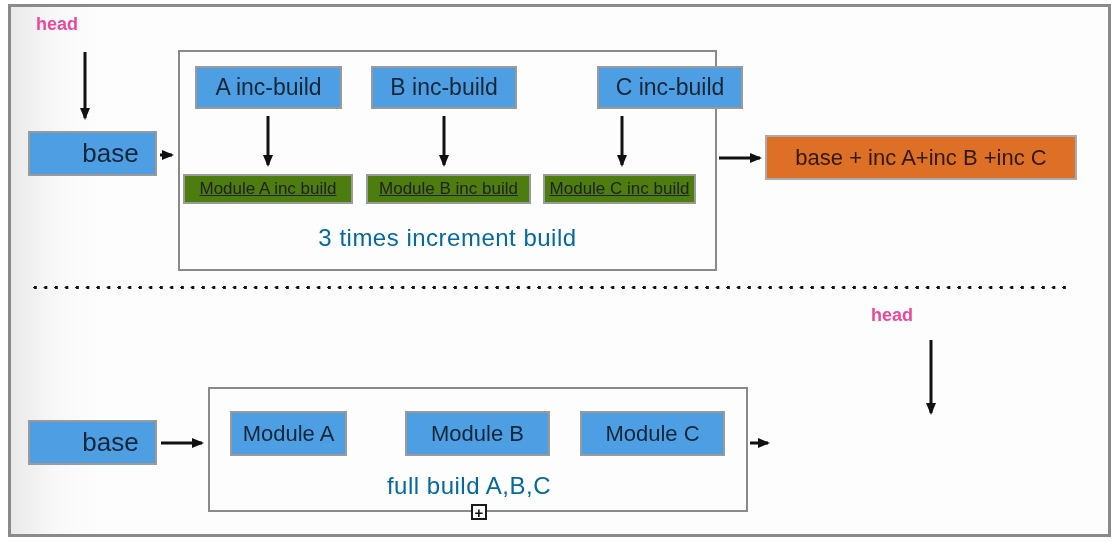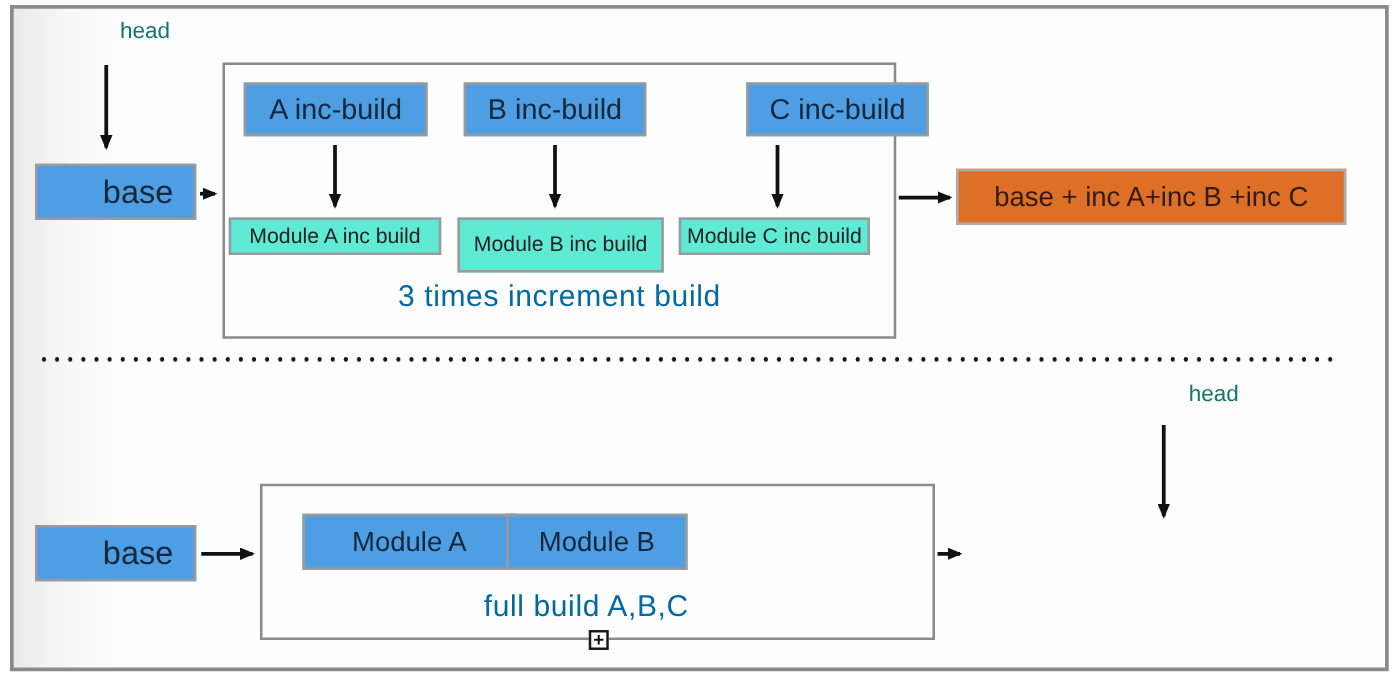--- a/index.html
+++ b/index.html
@@ -14,29 +14,29 @@
     border:3px solid var(--frame_border,#8a8a8a);
     background:linear-gradient(to right, rgba(0,0,0,0.08) 0px, rgba(0,0,0,0.02) 45px, rgba(0,0,0,0) 90px), #fdfdfd;
     box-sizing:border-box;
   }
   .box{
     position:absolute;display:flex;align-items:center;justify-content:center;
     box-sizing:border-box;text-align:center;white-space:nowrap;
   }
   .blue{background:var(--blue,#4d9ee3);border:2px solid var(--box_border,#9a9a9a);color:#16273a;}
   .orange{background:var(--orange,#dd7026);border:2px solid #ababab;color:#331a06;}
-  .plain{background:#5eead4;border:2px solid var(--box_border,#9a9a9a);color:#222222;}
+  .plain{background:#4d7c0f;border:2px solid var(--box_border,#9a9a9a);color:#222222;text-decoration:underline;}
   .container{
     position:absolute;border:2px solid #8a8a8a;background:transparent;box-sizing:border-box;
   }
   .caption{
     position:absolute;text-align:center;font-size:24px;color:#0369a1;letter-spacing:0.5px;
   }
   .headlbl{
-    position:absolute;text-align:right;font-size:18px;font-weight:normal;color:#0f766e;
+    position:absolute;text-align:left;font-size:18px;font-weight:bold;color:#ec4899;
   }
   .dotted{
     position:absolute;height:5px;
     background-image:radial-gradient(circle at 2.2px 2.5px, #141414 1.7px, rgba(0,0,0,0) 1.9px);
     background-size:10.5px 5px;background-repeat:repeat-x;
   }
   .plus-handle{
     position:absolute;width:16px;height:16px;box-sizing:border-box;
     border:2px solid #1a1a1a;background:#ffffff;color:#111;
     display:flex;align-items:center;justify-content:center;
@@ -55,37 +55,38 @@
 
   <div class="box blue fs26" style="left:28px;top:131px;width:129px;height:45px;">base</div>
 
   <div class="container" style="left:178px;top:50px;width:539px;height:221px;"></div>
 
   <div class="box blue fs23" style="left:371px;top:66px;width:146px;height:43px;">B inc-build</div>
   <div class="box blue fs23" style="left:195px;top:66px;width:147px;height:43px;">A inc-build</div>
   <div class="box blue fs23" style="left:549px;top:66px;width:146px;height:43px;margin-left:48px;">C inc-build</div>
 
   <div class="box plain fs17" style="left:183px;top:174px;width:170px;height:30px;">Module A inc build</div>
-  <div class="box plain fs17" style="left:366px;top:174px;width:165px;height:44px;">Module B inc build</div>
+  <div class="box plain fs17" style="left:366px;top:174px;width:165px;height:30px;">Module B inc build</div>
   <div class="box plain fs17" style="left:543px;top:174px;width:153px;height:30px;">Module C inc build</div>
 
   <div class="caption" style="left:178px;top:224px;width:539px;">3 times increment build</div>
 
   <div class="box orange fs22" style="left:765px;top:135px;width:312px;height:45px;">base + inc A+inc B +inc C</div>
 
   <div class="dotted" style="left:33px;top:285px;width:1034px;"></div>
 
   <div class="headlbl" style="left:871px;top:305px;width:120px;">head</div>
 
   <div class="box blue fs26" style="left:28px;top:420px;width:129px;height:45px;">base</div>
 
   <div class="container" style="left:208px;top:387px;width:540px;height:125px;"></div>
 
-  <div class="box blue fs22" style="left:242px;top:411px;width:171px;height:45px;text-align:center;">Module A</div>
+  <div class="box blue fs22" style="left:230px;top:411px;width:117px;height:45px;text-align:center;">Module A</div>
   <div class="box blue fs22" style="left:405px;top:411px;width:145px;height:45px;">Module B</div>
+  <div class="box blue fs22" style="left:580px;top:411px;width:145px;height:45px;">Module C</div>
 
   <div class="caption" style="left:199px;top:472px;width:540px;">full build A,B,C</div>
 
   <div class="plus-handle" style="left:471px;top:504px;">+</div>
 
 
   <svg class="arrows" width="1118" height="542" viewBox="0 0 1118 542">
     <defs>
       <marker id="ah" markerWidth="12" markerHeight="10" refX="10" refY="5" orient="auto" markerUnits="userSpaceOnUse">
         <path d="M0,0 L12,5 L0,10 Z" fill="#111111"></path>

